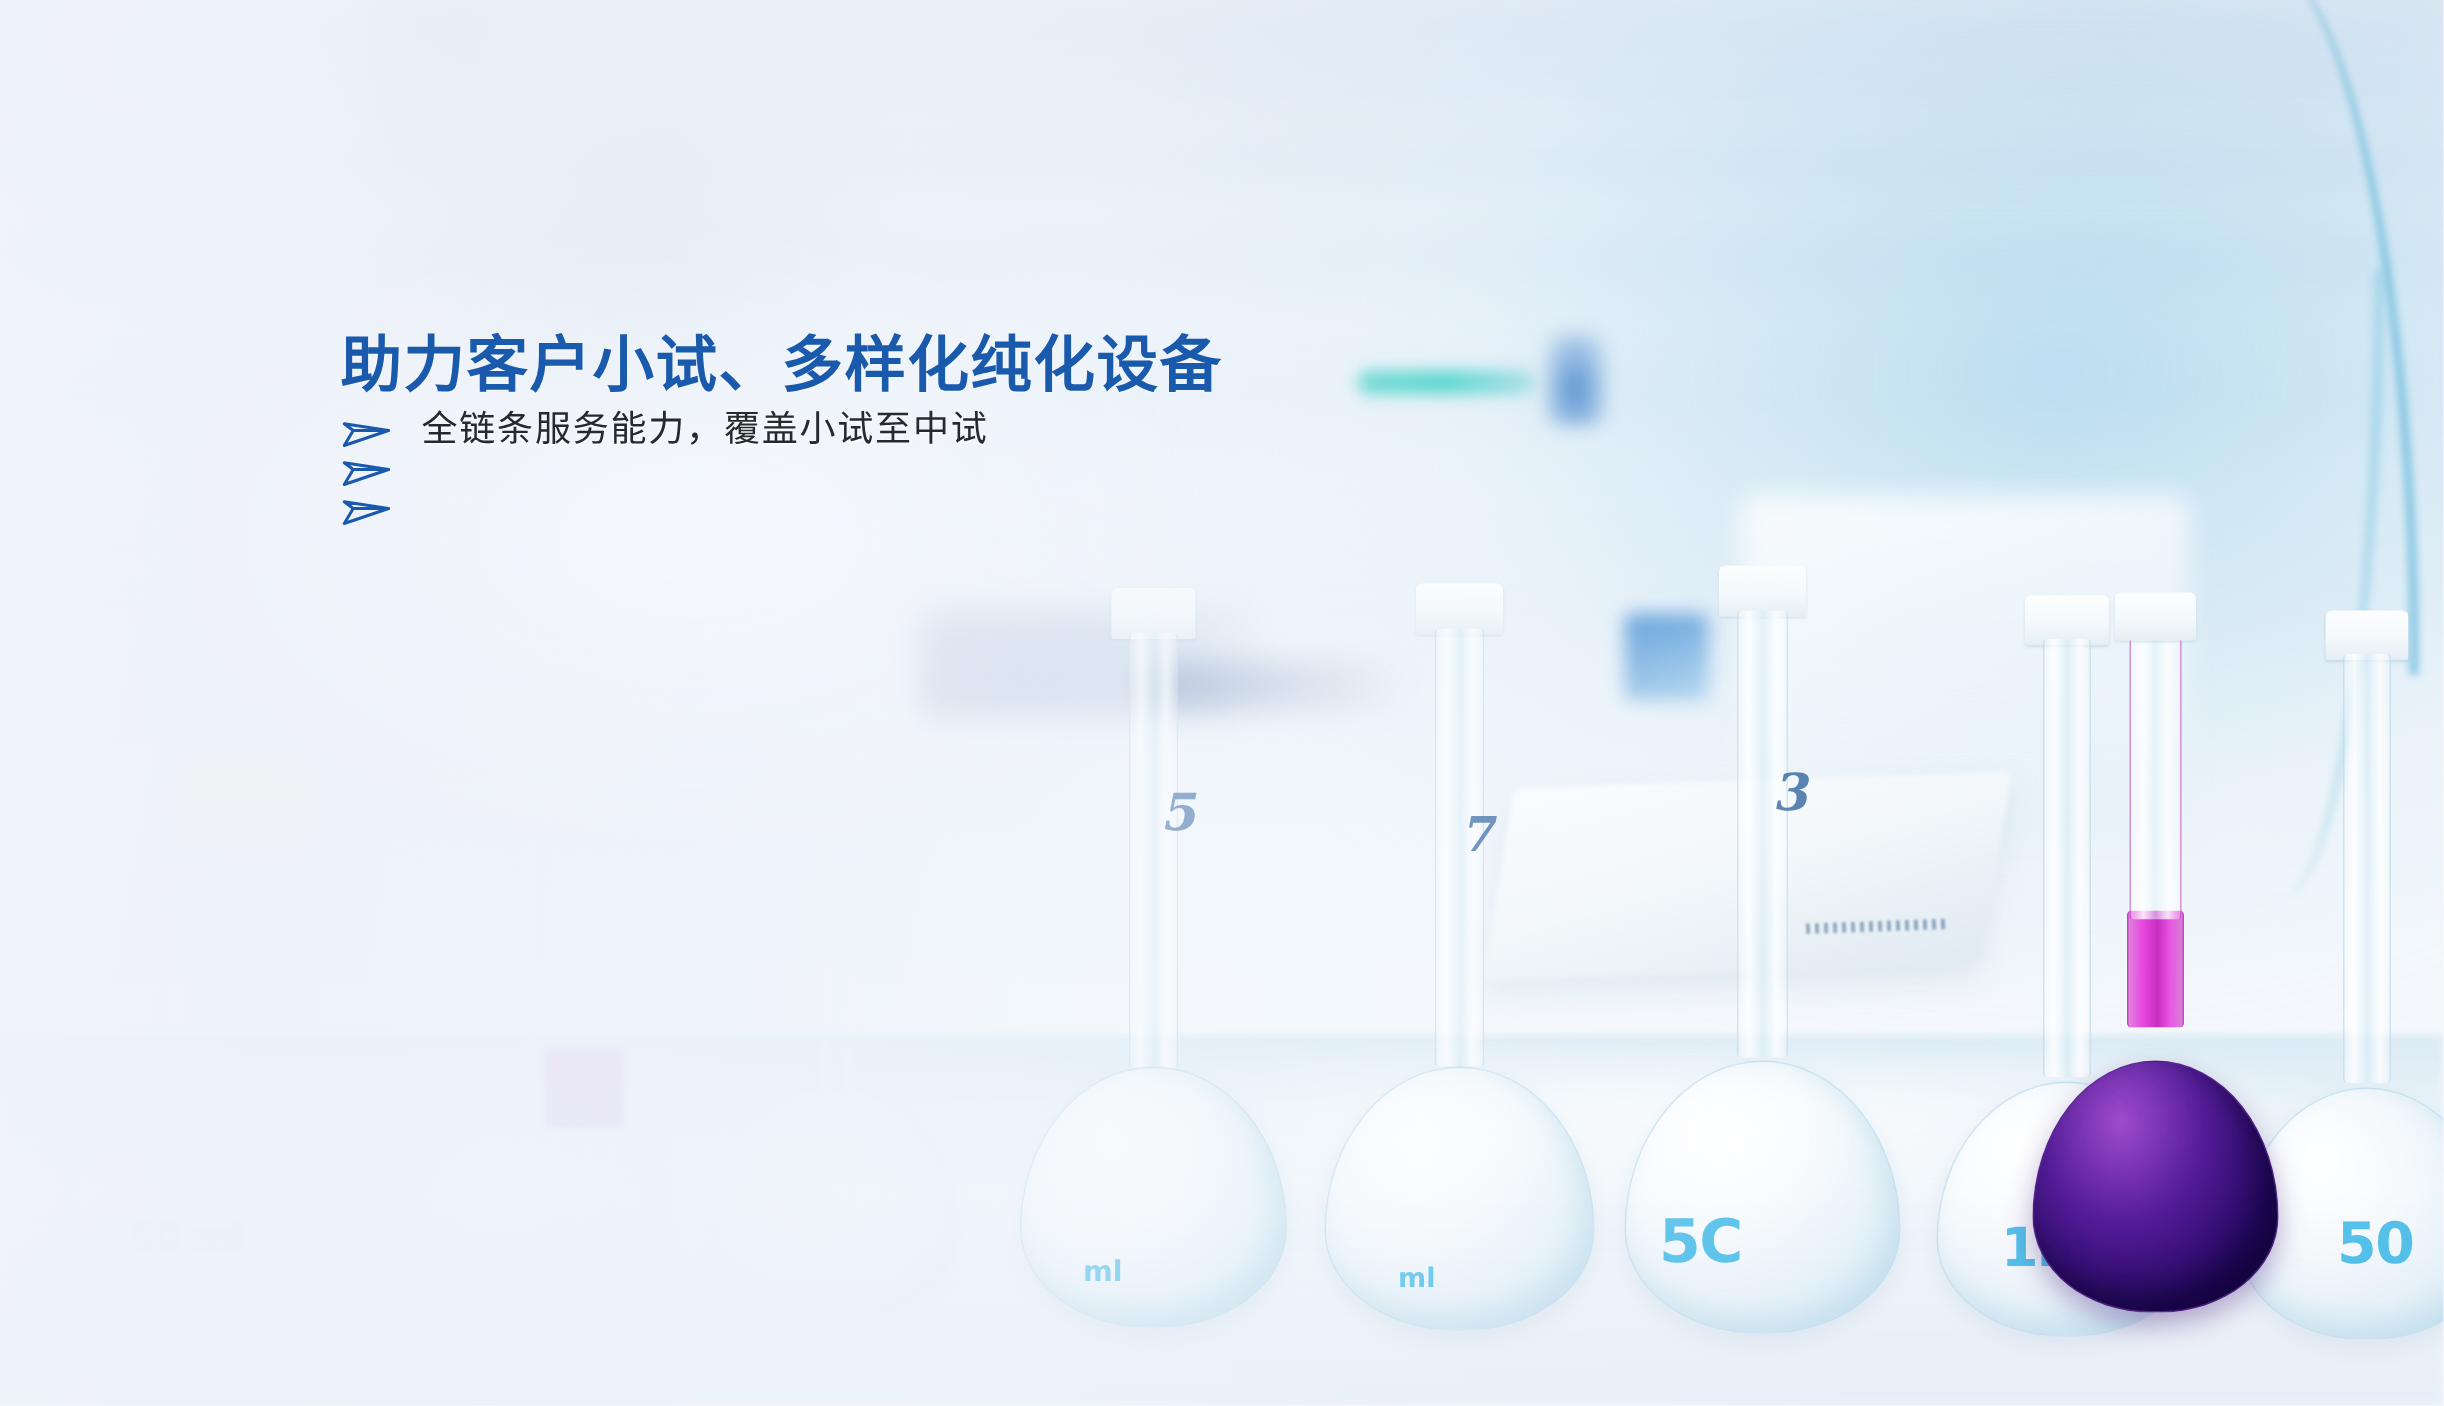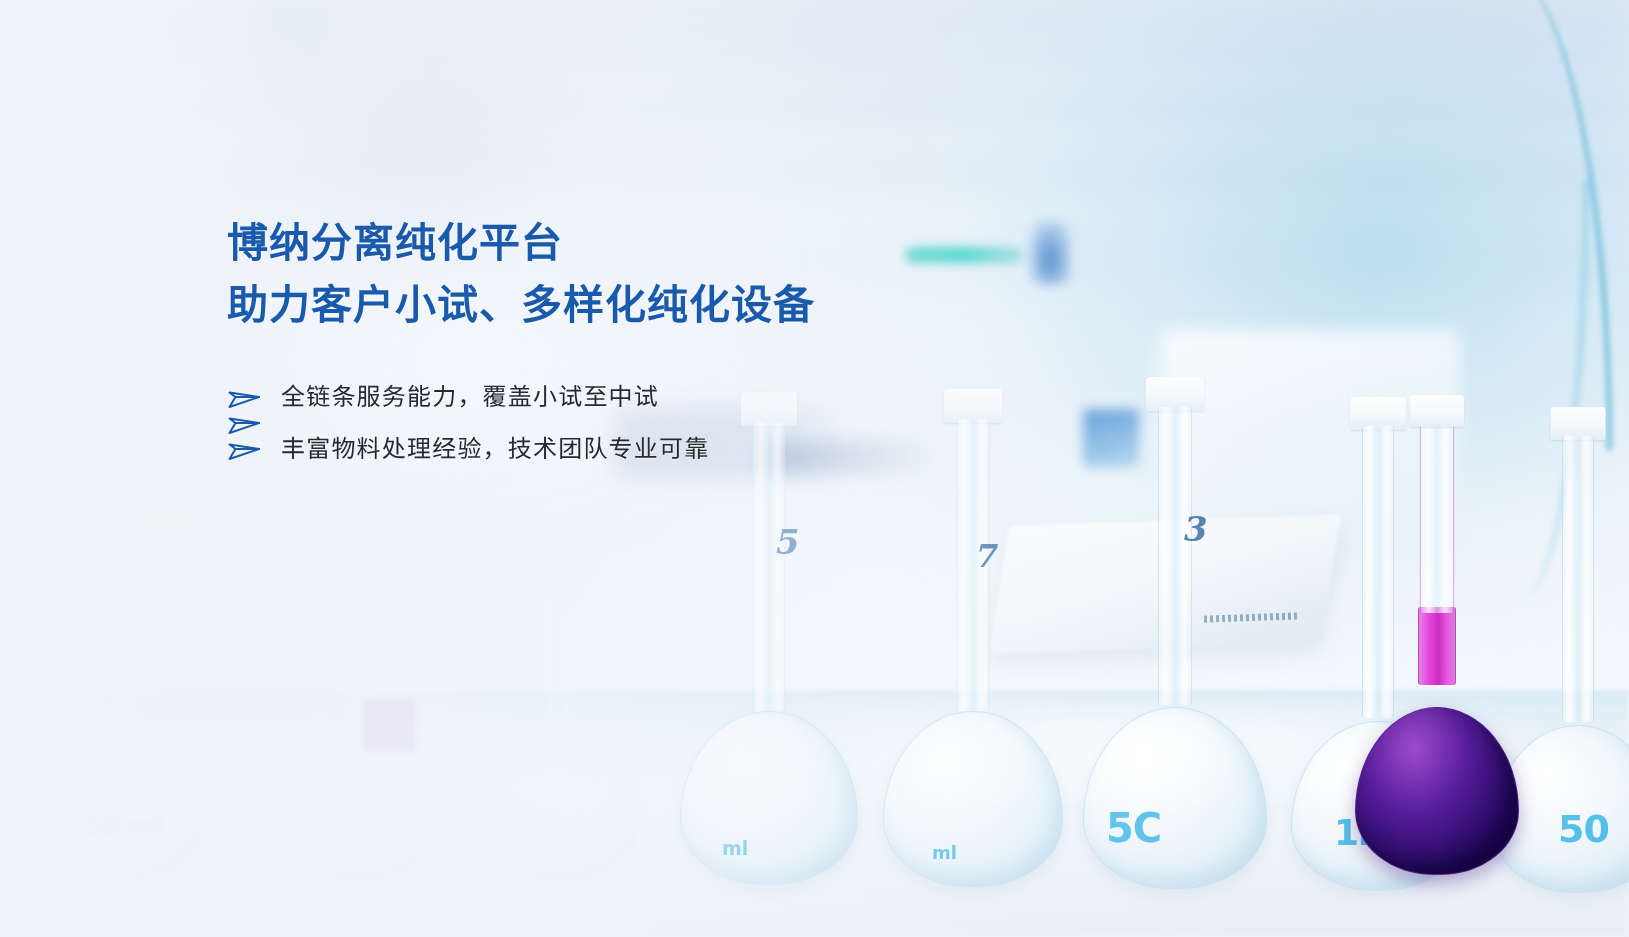--- a/index.html
+++ b/index.html
@@ -325,21 +325,20 @@
   .headline {
     color: #1a5aad;
     font-weight: 700;
     font-size: 41px;
     line-height: 1.52;
     letter-spacing: 1px;
     white-space: nowrap;
     text-shadow: 0 1px 2px rgba(255,255,255,0.55);
   }
   .bullets {
-    margin-top: 47px;
     display: flex;
     flex-direction: column;
   }
   .bullet {
     display: flex;
     align-items: center;
     gap: 20px;
   }
   .bullet .plane {
     flex: 0 0 auto;
@@ -447,21 +446,20 @@
       <div class="stopper" style="top:18px; width:54px; height:32px;"></div>
       <div class="bulb" style="bottom:62px; width:162px; height:166px;"></div>
     </div>
   </div>
 
   <div class="haze"></div>
   <div class="haze-soft"></div>
 
   <div class="content">
 
-    <div class="headline">博纳分离纯化平台</div>
     <div class="headline">助力客户小试、多样化纯化设备</div>
 
     <div class="bullets">
 
       <div class="bullet">
         <svg class="plane" viewBox="0 0 34 26">
           <path d="M2.5 8.5 L32 13 L2.5 23 L8.5 13 Z" fill="none" stroke="#1a5aad" stroke-width="2" stroke-linejoin="round" stroke-linecap="round"></path>
           <path d="M8.5 13 L32 13" fill="none" stroke="#1a5aad" stroke-width="2" stroke-linecap="round"></path>
         </svg>
         <span class="btext">全链条服务能力，覆盖小试至中试</span>
@@ -472,18 +470,17 @@
           <path d="M2.5 8.5 L32 13 L2.5 23 L8.5 13 Z" fill="none" stroke="#1a5aad" stroke-width="2" stroke-linejoin="round" stroke-linecap="round"></path>
           <path d="M8.5 13 L32 13" fill="none" stroke="#1a5aad" stroke-width="2" stroke-linecap="round"></path>
         </svg>
       </div>
 
       <div class="bullet">
         <svg class="plane" viewBox="0 0 34 26">
           <path d="M2.5 8.5 L32 13 L2.5 23 L8.5 13 Z" fill="none" stroke="#1a5aad" stroke-width="2" stroke-linejoin="round" stroke-linecap="round"></path>
           <path d="M8.5 13 L32 13" fill="none" stroke="#1a5aad" stroke-width="2" stroke-linecap="round"></path>
         </svg>
-        <span class="btext">丰富物料处理经验，技术团队专业可靠</span>
       </div>
 
     </div>
   </div>
 </div>
 
 </body></html>

